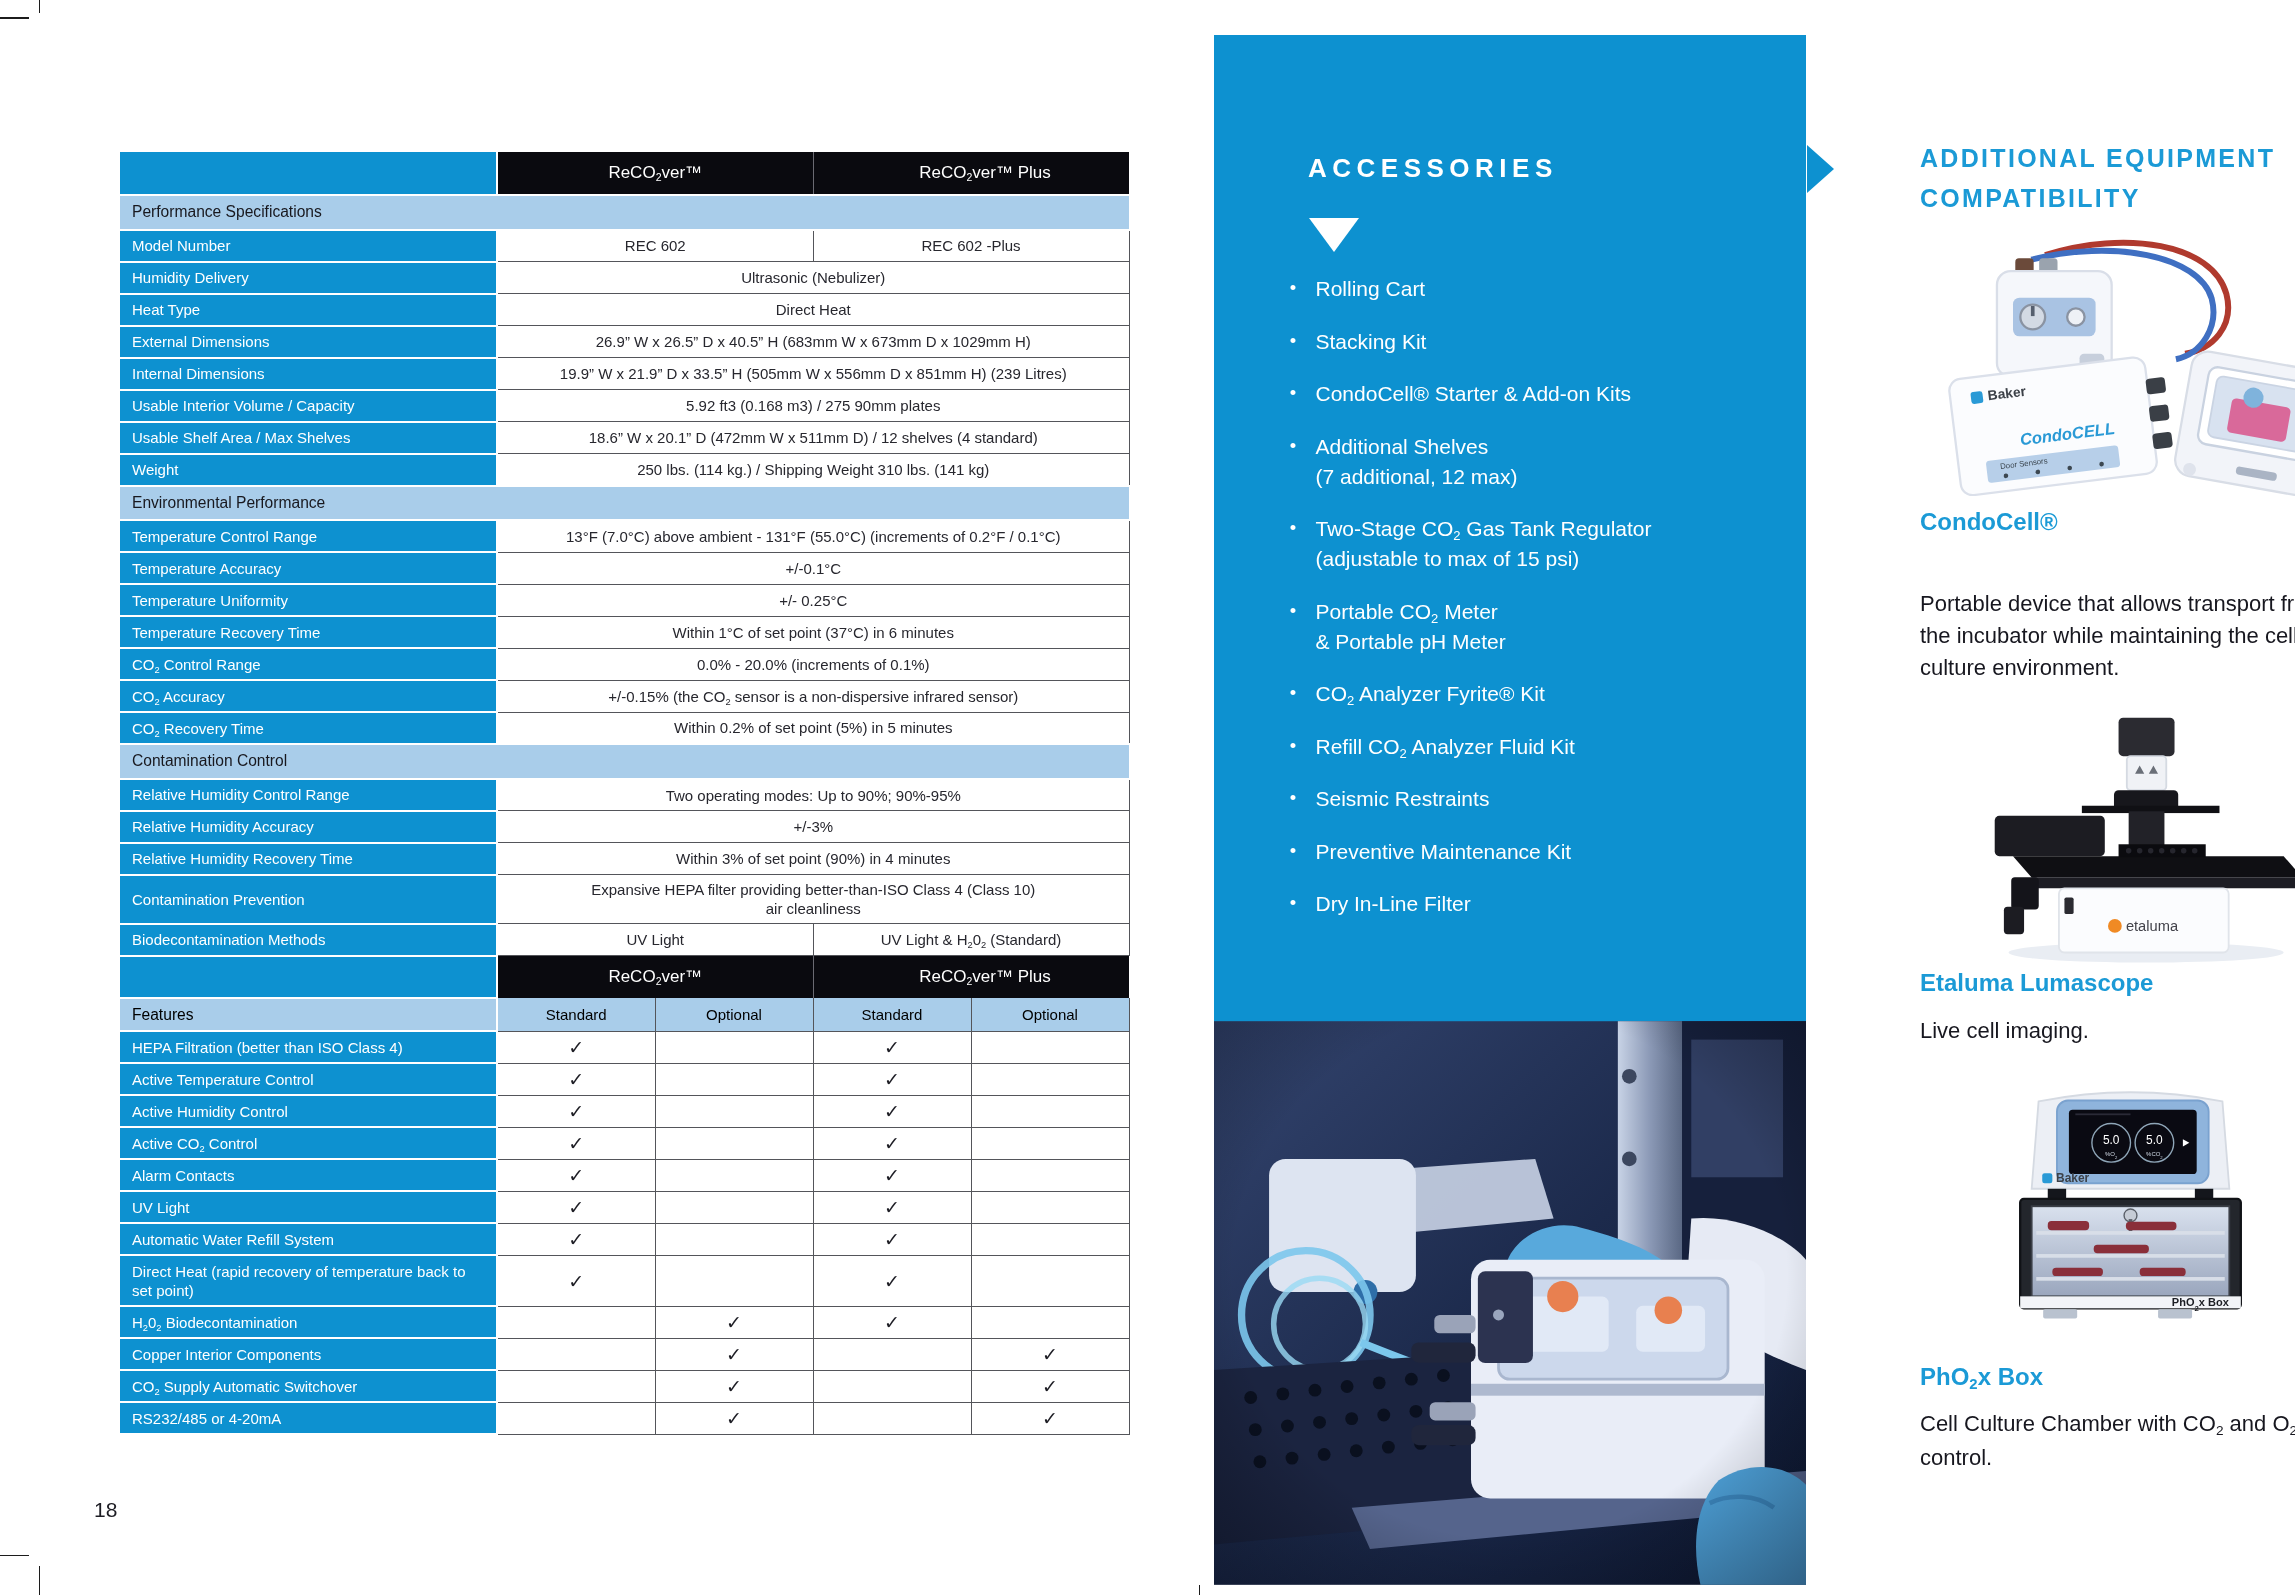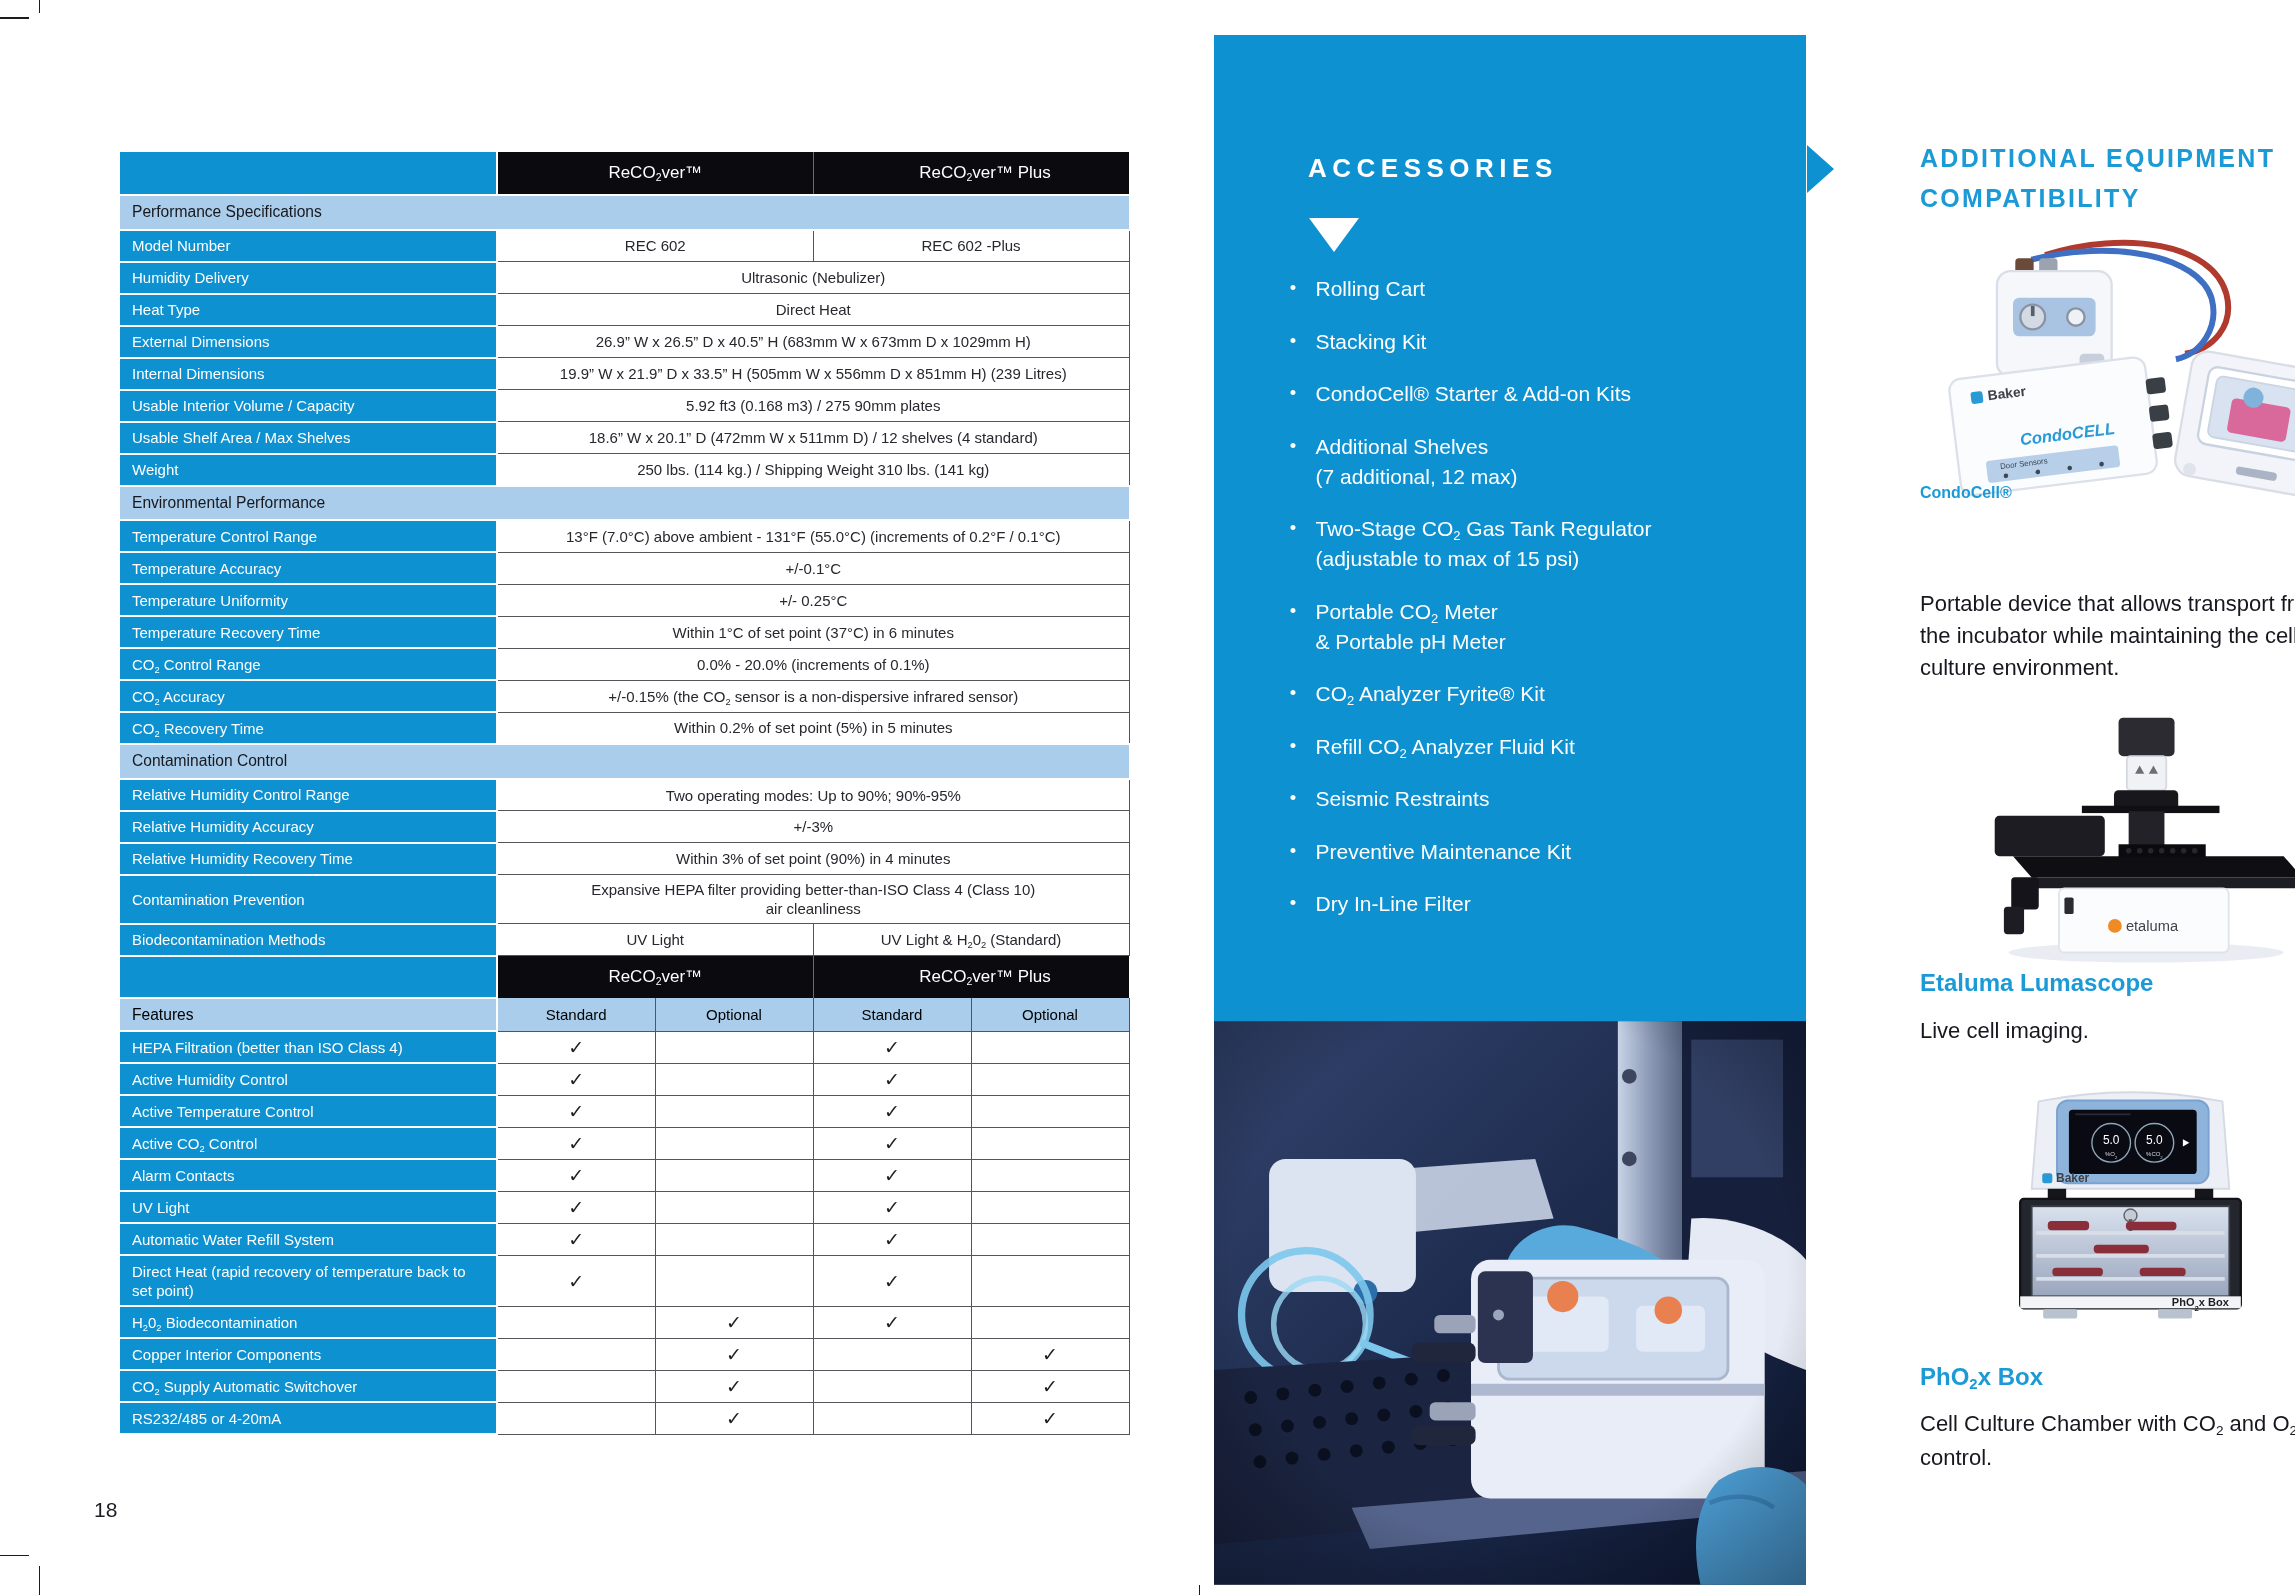--- a/index.html
+++ b/index.html
@@ -45,21 +45,21 @@
   #acc-list li{position:relative;color:#ffffff;font-size:21px;line-height:30px;margin-bottom:22.5px;padding-left:28.5px;}
   #acc-list li .blt{position:absolute;left:2.8px;top:-0.9px;font-size:18.4px;}
 
   
   #photo{position:absolute;left:1214px;top:1021px;width:592px;height:564px;overflow:hidden;}
 
   
   .blue-h{color:#1b9ad6;font-weight:bold;}
   #aec-heading{position:absolute;left:1920px;top:138px;width:482px;font-size:25px;line-height:40px;letter-spacing:2.3px;}
   #fig-condocell{position:absolute;left:1928px;top:239px;width:427px;height:257px;}
-  #h-condocell{position:absolute;left:1920px;top:484px;font-size:16px;text-align:right;}
+  #h-condocell{position:absolute;left:1920px;top:508px;font-size:24px;text-align:right;}
   #p-condocell{position:absolute;left:1920px;top:588px;width:450px;font-size:22px;line-height:32px;color:#17171f;}
   #fig-lumascope{position:absolute;left:1967px;top:714px;width:349px;height:250px;}
   #h-lumascope{position:absolute;left:1920px;top:969px;font-size:24px;}
   #p-lumascope{position:absolute;left:1920px;top:1015px;width:450px;font-size:22px;line-height:32px;color:#17171f;}
   #fig-phox{position:absolute;left:1988px;top:1083px;width:285px;height:252px;}
   #h-phox{position:absolute;left:1920px;top:1363px;font-size:24px;}
   #p-phox{position:absolute;left:1920px;top:1407px;width:450px;font-size:22px;line-height:34px;color:#17171f;}
 </style>
 </head>
 <body>
@@ -190,28 +190,28 @@
           <td class="fc">Optional</td>
         </tr>
         <tr>
           <td class="lbl">HEPA Filtration (better than ISO Class 4)</td>
           <td class="chk">✓</td>
           <td class="chk"></td>
           <td class="chk">✓</td>
           <td class="chk"></td>
         </tr>
         <tr>
+          <td class="lbl">Active Temperature Control</td>
+          <td class="chk">✓</td>
+          <td class="chk"></td>
+          <td class="chk">✓</td>
+          <td class="chk"></td>
+        </tr>
+        <tr>
           <td class="lbl">Active Humidity Control</td>
-          <td class="chk">✓</td>
-          <td class="chk"></td>
-          <td class="chk">✓</td>
-          <td class="chk"></td>
-        </tr>
-        <tr>
-          <td class="lbl">Active Temperature Control</td>
           <td class="chk">✓</td>
           <td class="chk"></td>
           <td class="chk">✓</td>
           <td class="chk"></td>
         </tr>
         <tr>
           <td class="lbl">Active CO<sub>2</sub> Control</td>
           <td class="chk">✓</td>
           <td class="chk"></td>
           <td class="chk">✓</td>

